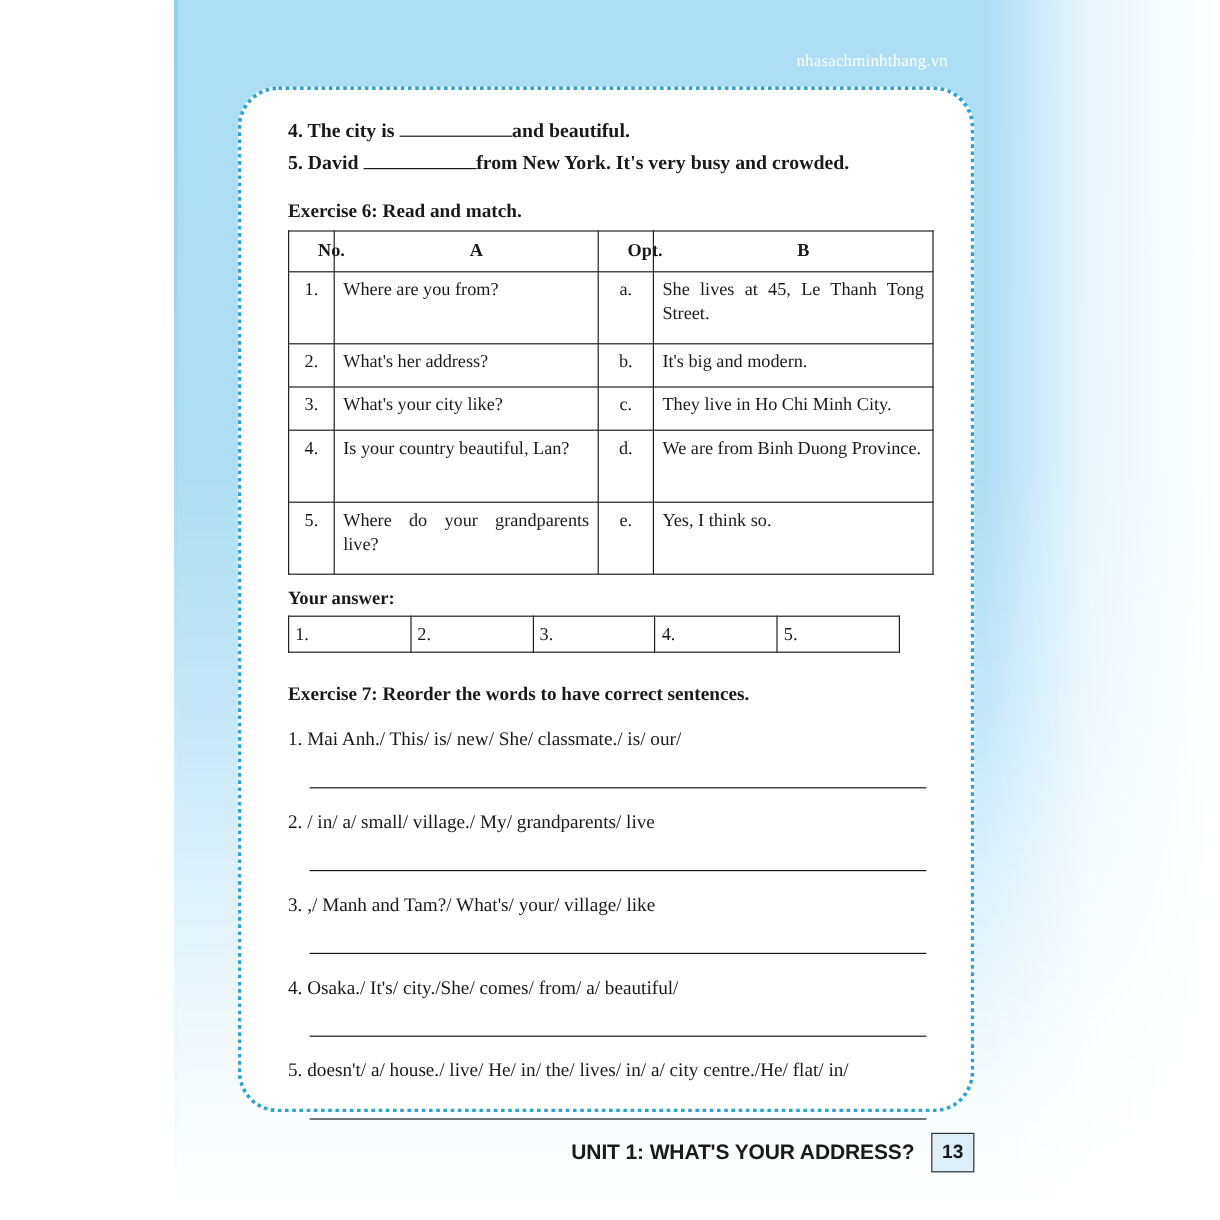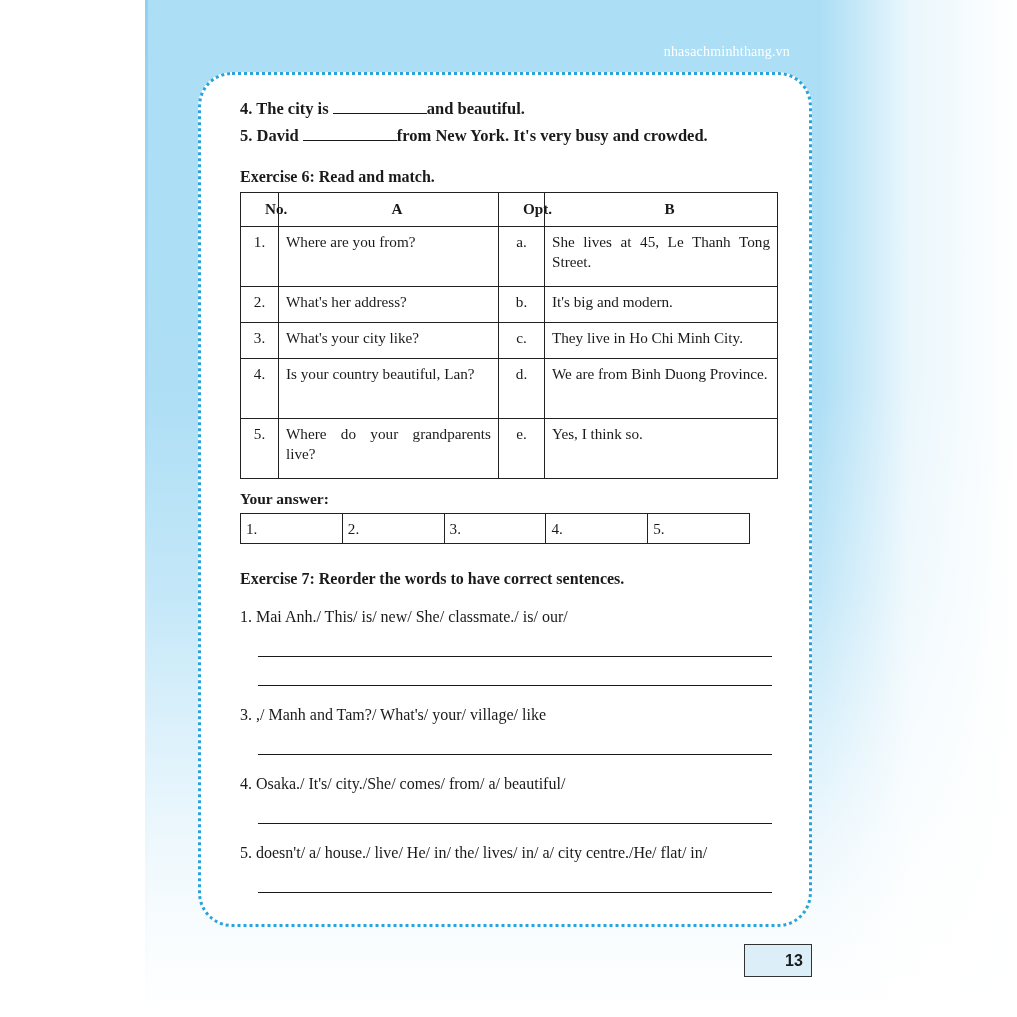--- a/index.html
+++ b/index.html
@@ -203,21 +203,20 @@
     height: 31px;
     border: 1.6px solid #333;
     background: #DCEEF8;
     display: flex;
     align-items: center;
     justify-content: center;
     font-family: "Liberation Sans", sans-serif;
     font-weight: bold;
     font-size: 16px;
     color: #1a1a1a;
-    padding-left: 32px;
   }
 </style>
 </head>
 <body>
 
 <div id="blue-panel"></div>
 <div id="blue-panel-edge"></div>
 <div id="blue-panel-fade"></div>
 
 <div id="watermark">nhasachminhthang.vn</div>
@@ -303,31 +302,33 @@
       </tr>
     </tbody>
   </table>
 
   <div id="ex7-block">
     <div class="ex-heading">Exercise 7: Reorder the words to have correct sentences.</div>
 
     <div class="reorder-item">1. Mai Anh./ This/ is/ new/ She/ classmate./ is/ our/</div>
     <div class="answer-rule"></div>
 
+    <div class="reorder-item">2. / in/ a/ small/ village./ My/ grandparents/ live</div>
     <div class="answer-rule"></div>
 
     <div class="reorder-item">3. ,/ Manh and Tam?/ What's/ your/ village/ like</div>
     <div class="answer-rule"></div>
 
     <div class="reorder-item">4. Osaka./ It's/ city./She/ comes/ from/  a/ beautiful/</div>
     <div class="answer-rule"></div>
 
     <div class="reorder-item">5. doesn't/ a/ house./ live/ He/ in/ the/ lives/ in/ a/ city centre./He/ flat/ in/</div>
     <div class="answer-rule"></div>
   </div>
 
 </div>
 
 <div id="footer">
   <div id="footer-inner">
+    <div id="unit-title">UNIT 1: WHAT'S YOUR ADDRESS?</div>
     <div id="page-number">13</div>
   </div>
 </div>
 
 </body></html>

